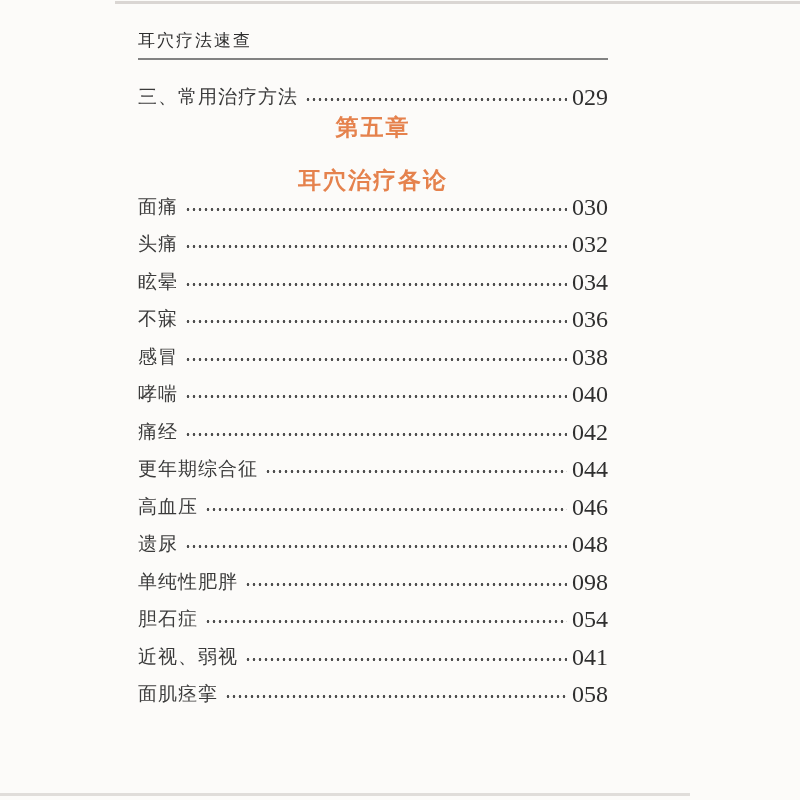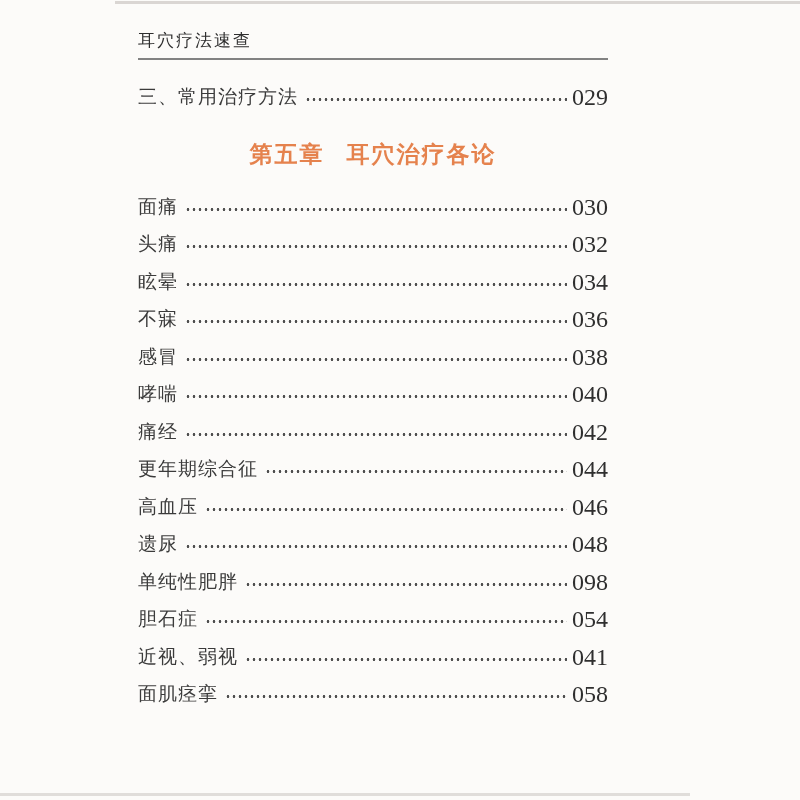--- a/index.html
+++ b/index.html
@@ -73,20 +73,21 @@
     margin-top: 24px;
     height: 40px;
     display: flex;
     justify-content: center;
     align-items: center;
     gap: 22px;
     color: var(--accent, #e5824d);
     font-size: 23px;
     font-weight: bold;
     letter-spacing: 2px;
+    flex-direction: column;
   }
   .toc-list { margin-top: 8px; }
 </style>
 </head>
 <body>
 
 <div class="page">
   <div class="scan-edge-top"></div>
   <div class="scan-edge-bottom"></div>
 

